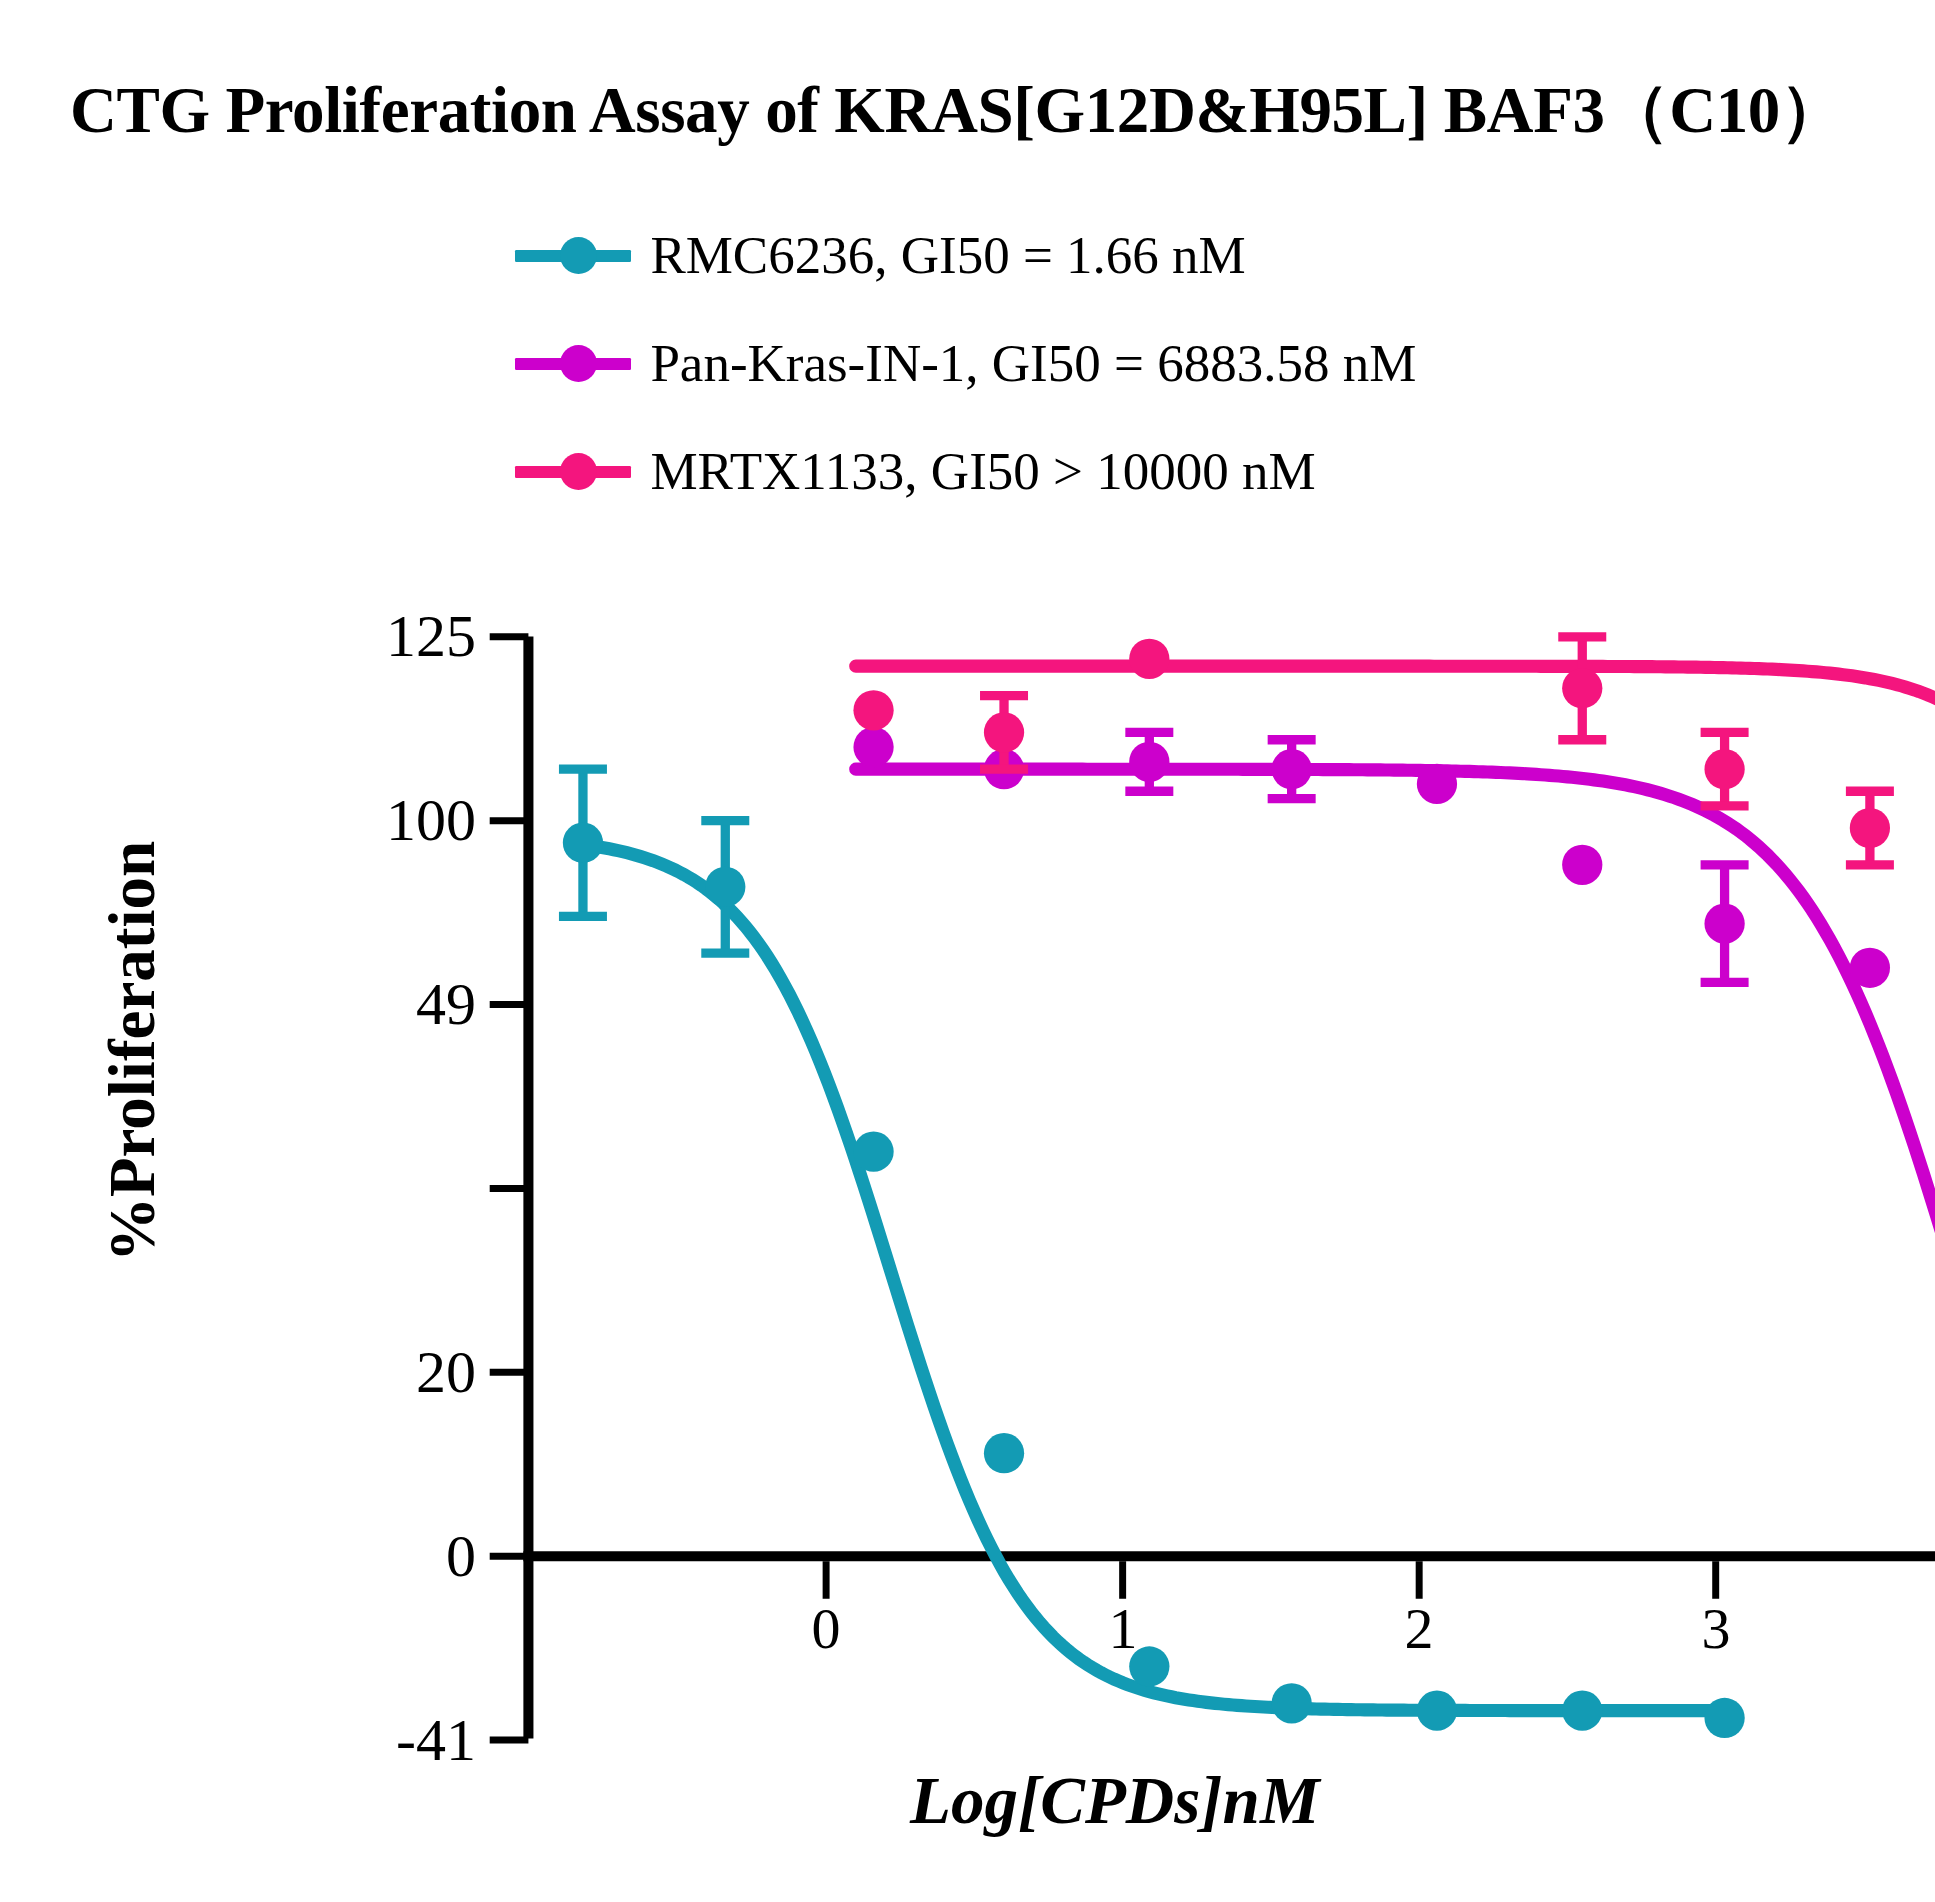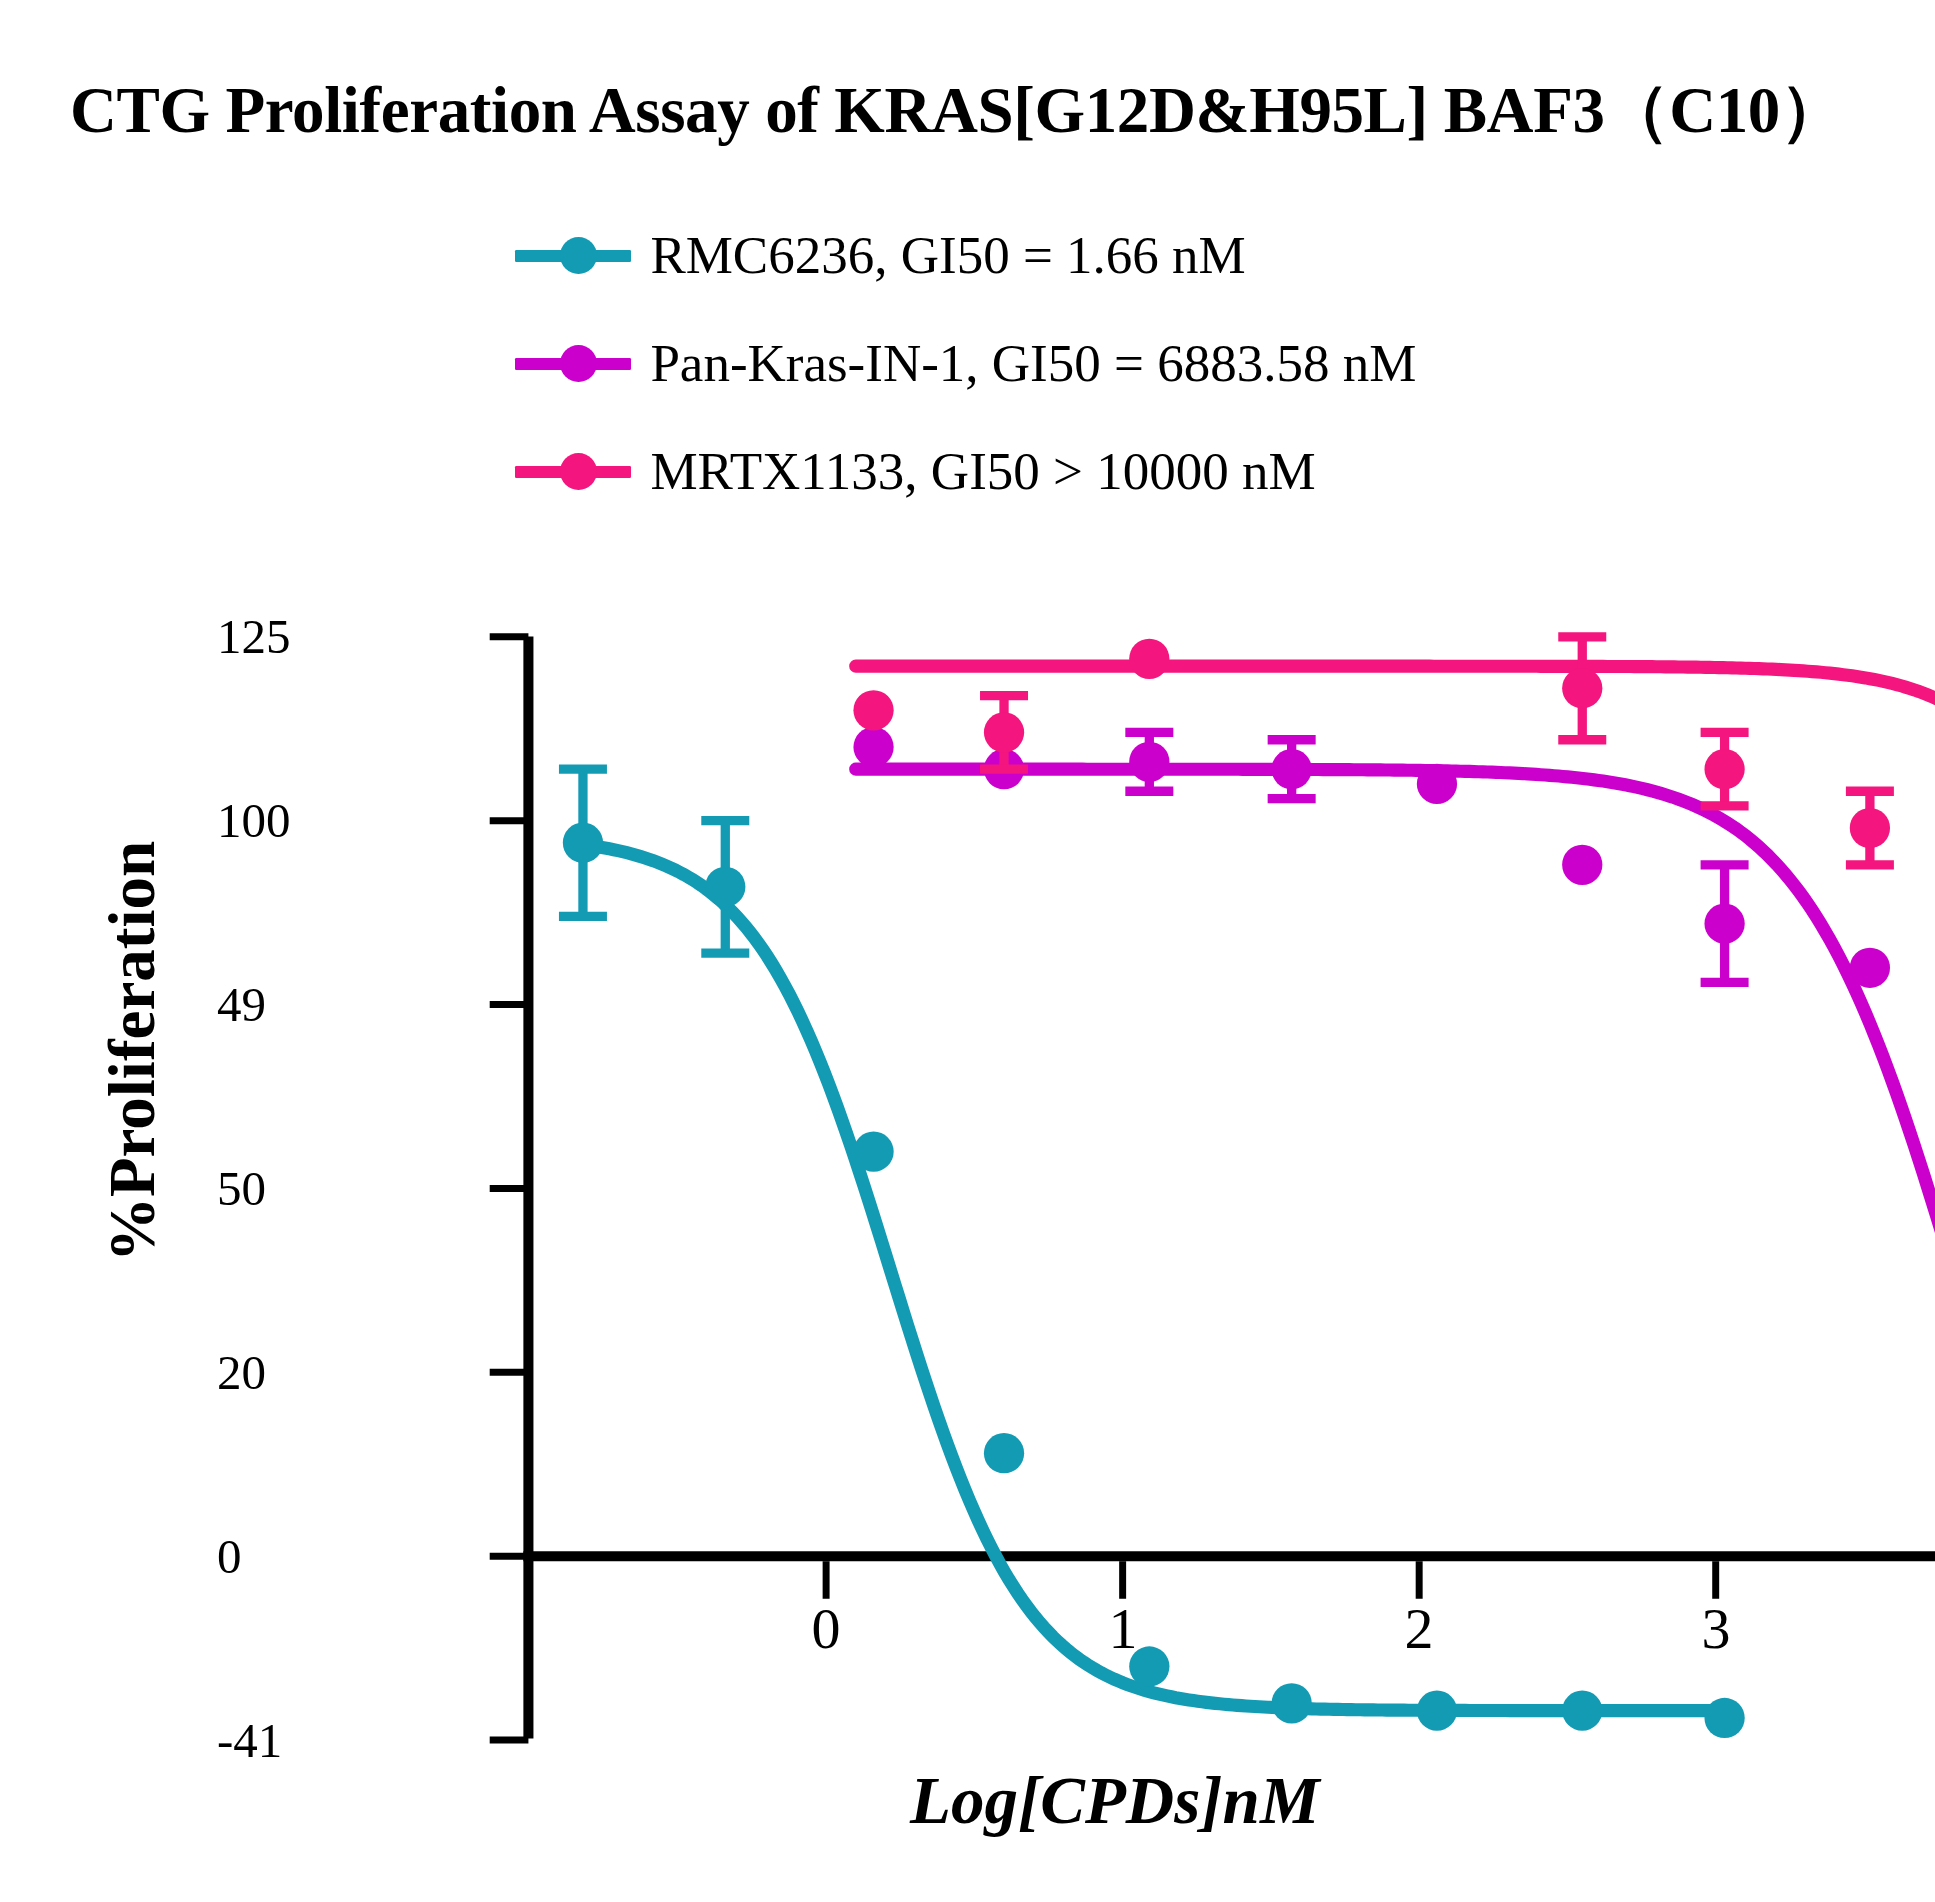--- a/index.html
+++ b/index.html
@@ -7,21 +7,21 @@
   #chart-root{position:absolute;left:0;top:0;width:2524px;height:1903px;}
   #plot-title{position:absolute;left:70px;top:66px;width:2400px;font-size:65px;font-weight:bold;letter-spacing:-0.4px;white-space:nowrap;}
   #legend{position:absolute;left:515px;top:201px;}
   .legend-row{display:flex;align-items:center;height:108px;}
   .legend-marker{position:relative;width:116px;height:46px;flex:0 0 116px;}
   .legend-marker .lm-line{position:absolute;left:0;top:18px;width:116px;height:11.6px;border-radius:1.2px;}
   .legend-marker .lm-dot{position:absolute;left:45px;top:5.4px;width:37px;height:37px;border-radius:50%;}
   .legend-label{font-size:53px;white-space:nowrap;padding-left:19.4px;letter-spacing:0px;}
   #yaxis-title{position:absolute;left:-139px;top:1014px;width:542px;text-align:center;font-size:65px;font-weight:bold;transform:rotate(-90deg);transform-origin:center center;white-space:nowrap;}
   #xaxis-title{position:absolute;left:910px;top:1762px;width:697px;font-size:67px;font-weight:bold;white-space:nowrap;font-style:italic;}
-  .ytick-label{position:absolute;right:0;font-size:49px;text-align:left;white-space:nowrap;transform:translateY(-50%);}
+  .ytick-label{position:absolute;right:8px;font-size:60px;text-align:right;white-space:nowrap;transform:translateY(-50%);}
   .xtick-label{position:absolute;font-size:58px;text-align:center;white-space:nowrap;transform:translateX(-50%);}
   #ylabels{position:absolute;left:217px;top:0;width:267px;height:1903px;}
   #xlabels{position:absolute;left:0;top:1595px;width:2524px;height:101px;}
   svg{position:absolute;left:0;top:0;}
 </style>
 </head>
 <body>
 
 <div id="chart-root">
 
@@ -48,21 +48,20 @@
           <div class="lm-dot" style="background: rgb(244, 21, 126);"></div>
         </div>
         <div class="legend-label">MRTX1133, GI50 &gt; 10000 nM</div>
       </div>
     </div>
 
   <div id="ylabels">
       <div class="ytick-label" style="top: 636px; width: 267px;">125</div>
       <div class="ytick-label" style="top: 820px; width: 267px;">100</div>
       <div class="ytick-label" style="top: 1004px; width: 267px;">49</div>
-      <div class="ytick-label" style="top: 1188px; width: 267px;">50</div>
       <div class="ytick-label" style="top: 1372px; width: 267px;">20</div>
       <div class="ytick-label" style="top: 1556px; width: 267px;">0</div>
       <div class="ytick-label" style="top: 1740px; width: 267px;">-41</div>
     </div>
   <div id="xlabels">
       <div class="xtick-label" style="left: 826px; top: 0px;">0</div>
       <div class="xtick-label" style="left: 1123px; top: 0px;">1</div>
       <div class="xtick-label" style="left: 1419px; top: 0px;">2</div>
       <div class="xtick-label" style="left: 1716px; top: 0px;">3</div>
     </div>

